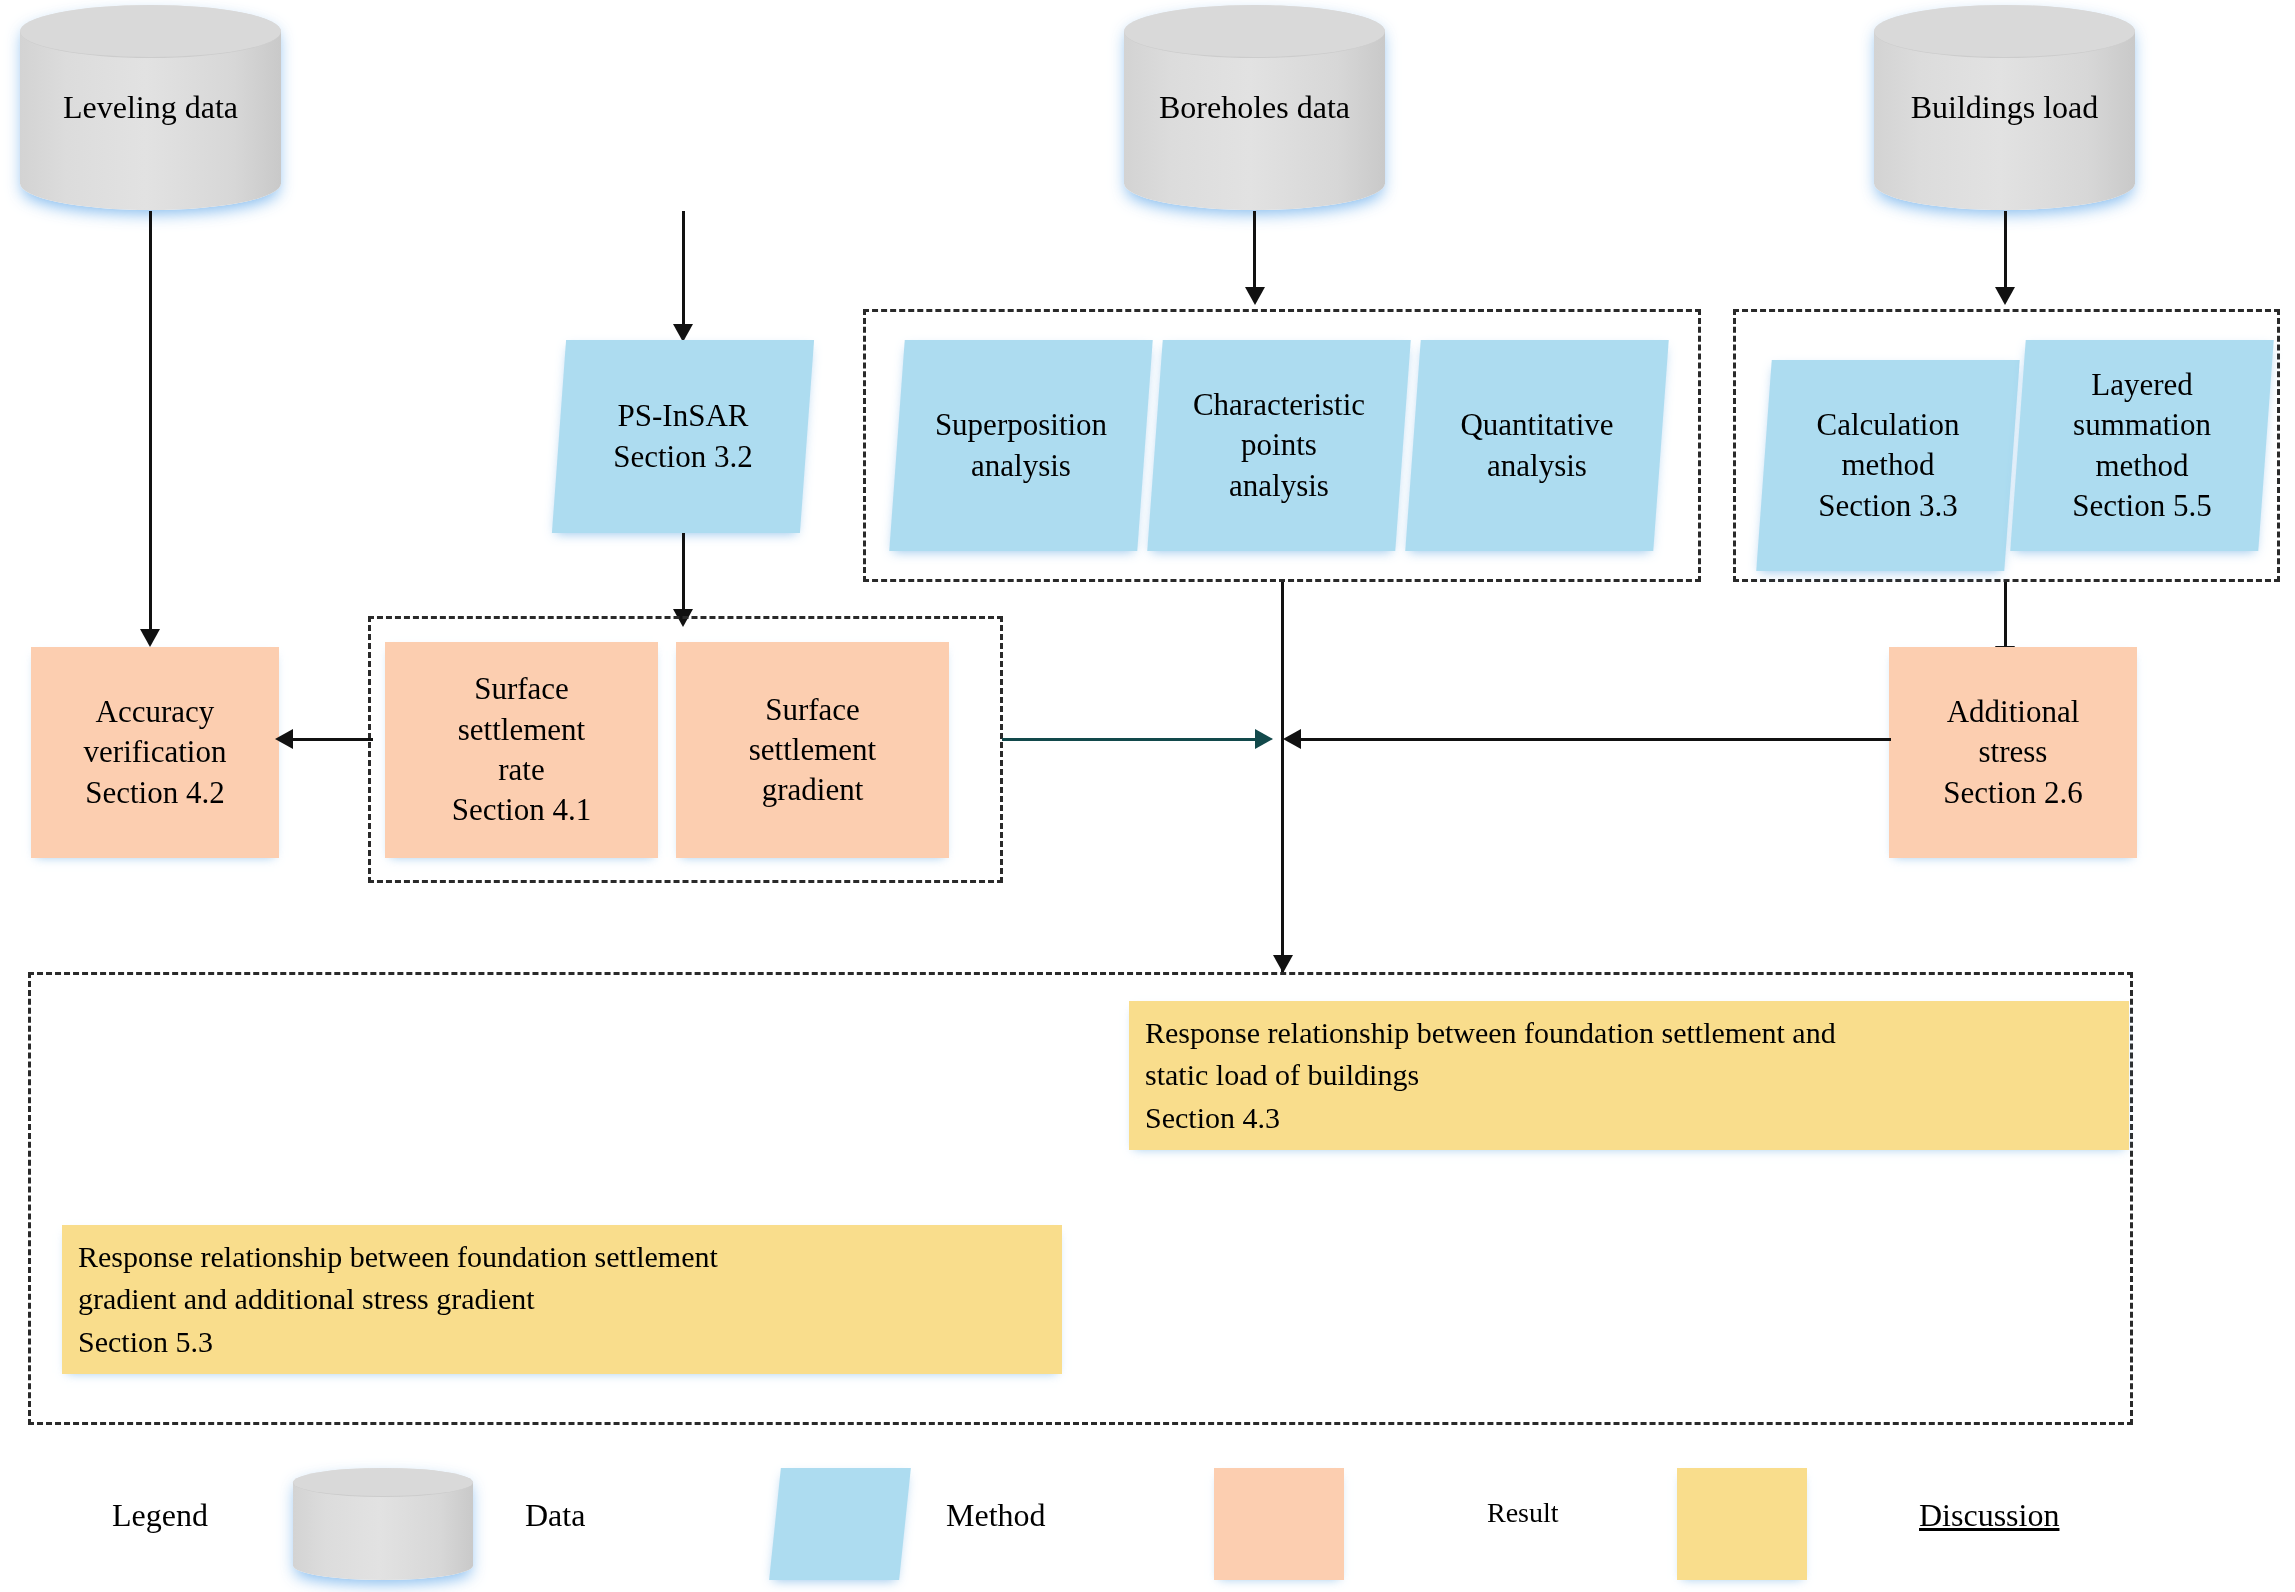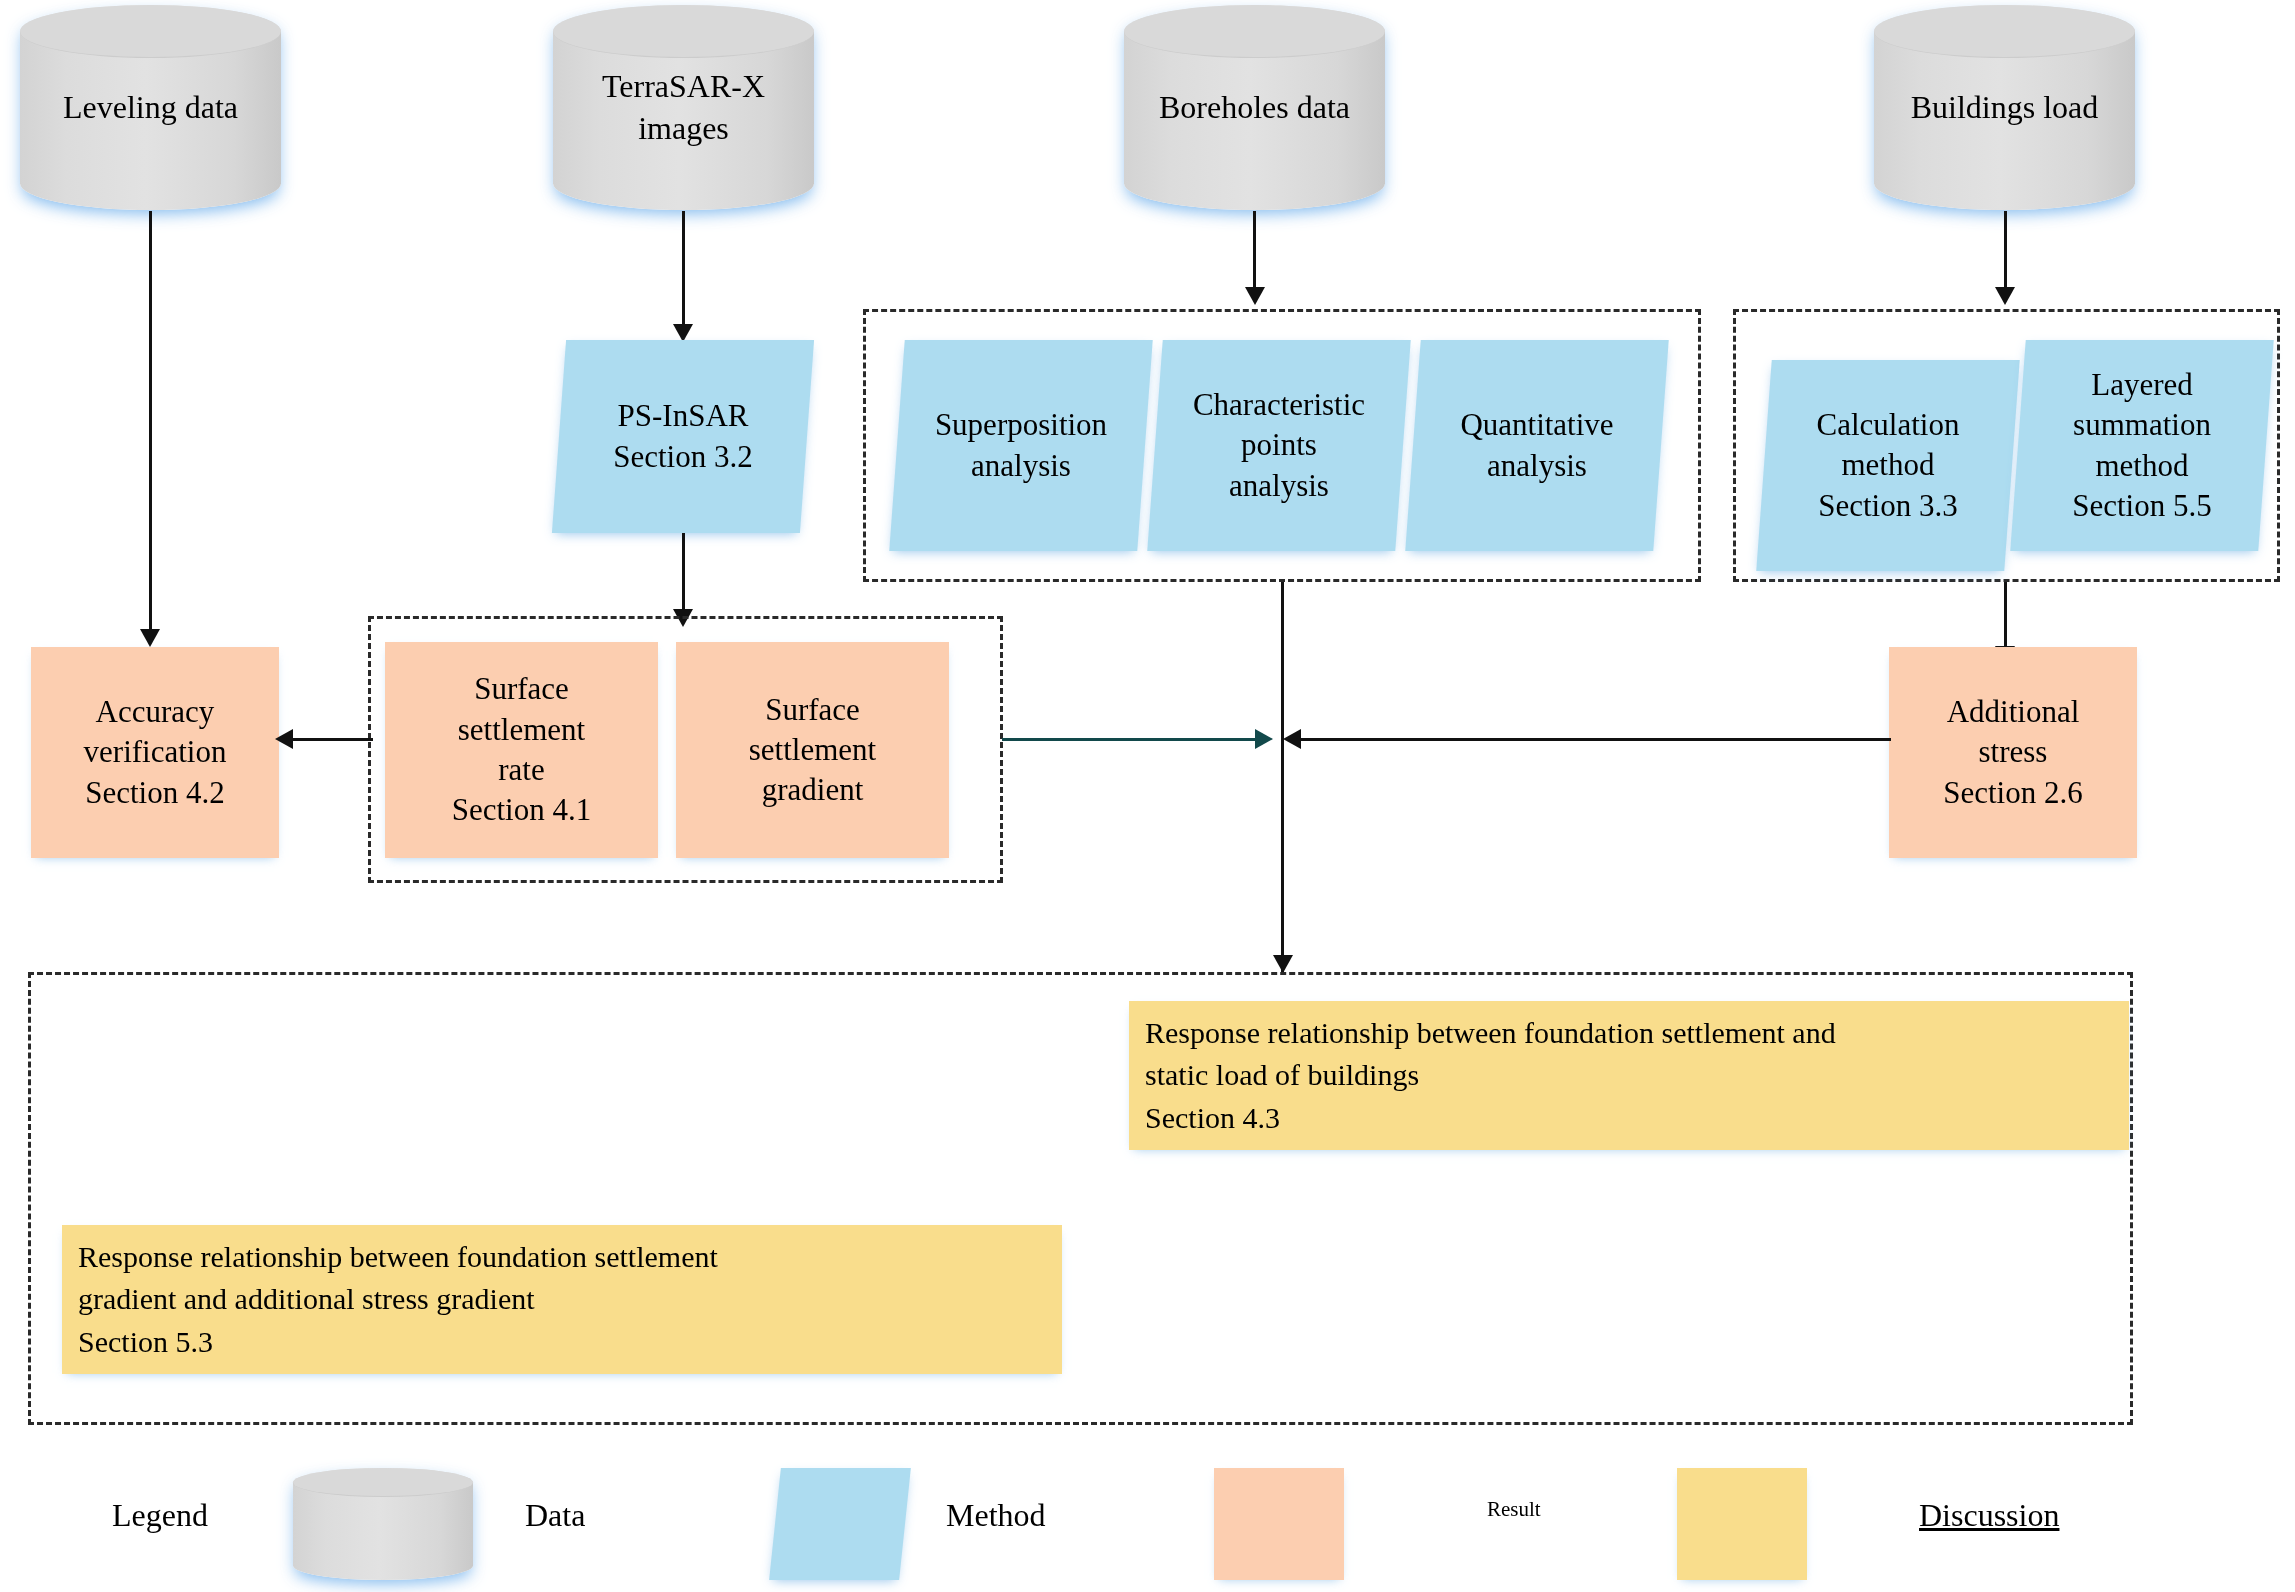--- a/index.html
+++ b/index.html
@@ -152,26 +152,20 @@
 <body>
 
 <div id="stage">
 
   <div class="cyl" style="left:20px; top:5px; width:261px; height:205px; font-size:32px;">
     <div class="body"></div>
     <div class="top"></div>
     <div class="label">Leveling data</div>
   </div>
 
-  <div class="cyl" style="left:553px; top:5px; width:261px; height:205px; font-size:32px;">
-    <div class="body"></div>
-    <div class="top"></div>
-    <div class="label">TerraSAR-X
-images</div>
-  </div>
 
   <div class="cyl" style="left:1124px; top:5px; width:261px; height:205px; font-size:32px;">
     <div class="body"></div>
     <div class="top"></div>
     <div class="label">Boreholes data</div>
   </div>
 
   <div class="cyl" style="left:1874px; top:5px; width:261px; height:205px; font-size:32px;">
     <div class="body"></div>
     <div class="top"></div>
@@ -289,19 +283,19 @@
     <div class="top"></div>
   </div>
   <div class="legend-text" style="left:525px; top:1497px; font-size:32px;">Data</div>
 
   <div class="para" style="left:775px; top:1468px; width:130px; height:112px;">
     <div class="shape" style="transform:skewX(-6deg);"></div>
   </div>
   <div class="legend-text" style="left:946px; top:1497px; font-size:32px;">Method</div>
 
   <div class="legend-swatch result" style="left:1214px; top:1468px; width:130px; height:112px;"></div>
-  <div class="legend-text" style="left:1487px; top:1497px; font-size:21px;">Result</div>
+  <div class="legend-text" style="left:1487px; top:1497px; font-size:28px;">Result</div>
 
   <div class="legend-swatch discussion" style="left:1677px; top:1468px; width:130px; height:112px;"></div>
   <div class="legend-text" style="left:1919px; top:1497px; font-size:32px;text-decoration:underline;">Discussion</div>
 
 </div>
 
 
 </body></html>

